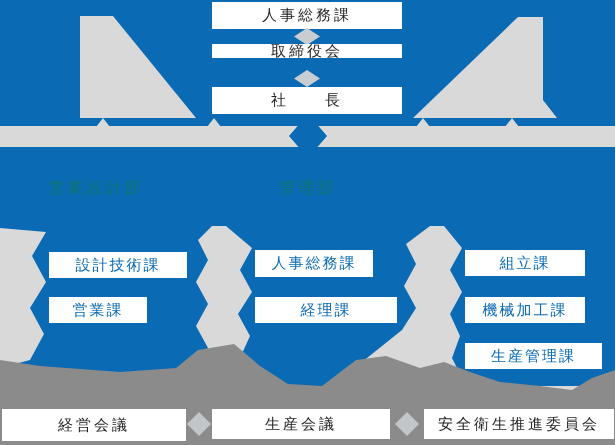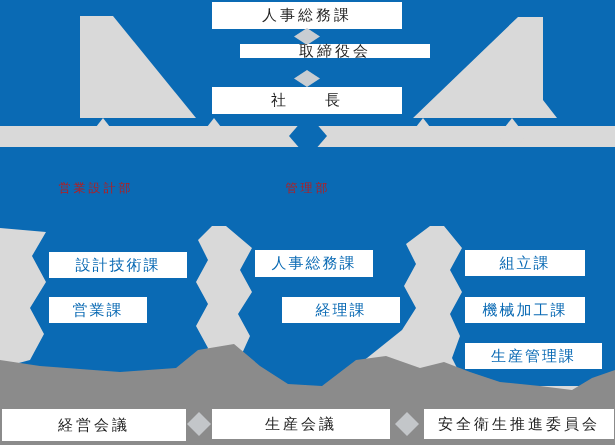--- a/index.html
+++ b/index.html
@@ -14,21 +14,21 @@
   html,body{margin:0;padding:0;}
   body{font-family:"Liberation Sans",sans-serif;background:#fff;}
   .stage{position:relative;width:615px;height:445px;overflow:hidden;background:var(--panel_gray);}
   .bg-svg{position:absolute;left:0;top:0;width:615px;height:445px;}
   .f-blue{fill:var(--blue);}
   .f-gray{fill:var(--panel_gray);}
   .f-dark{fill:var(--bar_gray);}
   .box{position:absolute;background:var(--box_white);display:flex;align-items:center;justify-content:center;
        font-size:15px;letter-spacing:3px;color:var(--text_dark);white-space:nowrap;}
   .box.section{color:var(--blue);letter-spacing:2px;}
-  .dept-title{position:absolute;color:#b91c1c;font-size:12px;letter-spacing:3px;text-align:center;height:24px;line-height:24px;}
+  .dept-title{position:absolute;color:#0f766e;font-size:16px;letter-spacing:3px;text-align:center;height:24px;line-height:24px;}
   .diamond{position:absolute;clip-path:polygon(50% 0,100% 50%,50% 100%,0 50%);background:var(--diamond_gray);}
   .diamond.bar{background:var(--bar_diamond_gray);}
 </style>
 </head>
 <body>
 
 <div class="stage">
 
   <svg class="bg-svg" viewBox="0 0 615 445" aria-hidden="true">
 
@@ -54,42 +54,42 @@
 
     <polygon class="f-gray" points="430,226 444,226 462,248 450,270 462,292 450,314 460,336 452,358 462,378 455,388 358,388 352,370 402,330 416,308 404,286 416,264 406,244"></polygon>
 
     <polygon class="f-dark" points="0,360 40,366 120,372 176,368 198,350 234,344 260,366 288,384 322,386 356,360 386,356 420,368 444,362 470,372 500,382 540,386 572,390 592,378 615,370 615,445 0,445"></polygon>
   </svg>
 
   <div class="box" style="left:212px;top:2px;width:190px;height:27px;">
     <span>人事総務課</span>
   </div>
   <div class="diamond" style="left:294px;top:28px;width:26px;height:17px;"></div>
-  <div class="box" style="left:212px;top:44px;width:190px;height:14px;margin-left:28px;">
+  <div class="box" style="left:212px;top:44px;width:190px;height:14px;">
     <span>取締役会</span>
   </div>
   <div class="diamond" style="left:294px;top:70px;width:26px;height:17px;"></div>
   <div class="box" style="left:212px;top:87px;width:190px;height:27px;">
     <span>社　　長</span>
   </div>
 
   <div class="dept-title" style="left:16px;top:176px;width:160px;">営業設計部</div>
   <div class="dept-title" style="left:228px;top:176px;width:160px;">管理部</div>
 
   <div class="box section" style="left:49px;top:252px;width:138px;height:26px;text-align:right;">
     <span>設計技術課</span>
   </div>
   <div class="box section" style="left:49px;top:297px;width:98px;height:26px;">
     <span>営業課</span>
   </div>
 
   <div class="box section" style="left:255px;top:250px;width:118px;height:27px;">
     <span>人事総務課</span>
   </div>
-  <div class="box section" style="left:255px;top:297px;width:118px;height:26px;margin-left:27px;">
+  <div class="box section" style="left:255px;top:297px;width:142px;height:26px;">
     <span>経理課</span>
   </div>
 
   <div class="box section" style="left:465px;top:250px;width:120px;height:26px;">
     <span>組立課</span>
   </div>
   <div class="box section" style="left:465px;top:297px;width:120px;height:26px;">
     <span>機械加工課</span>
   </div>
   <div class="box section" style="left:465px;top:327px;width:137px;height:26px;margin-top:16px;">

